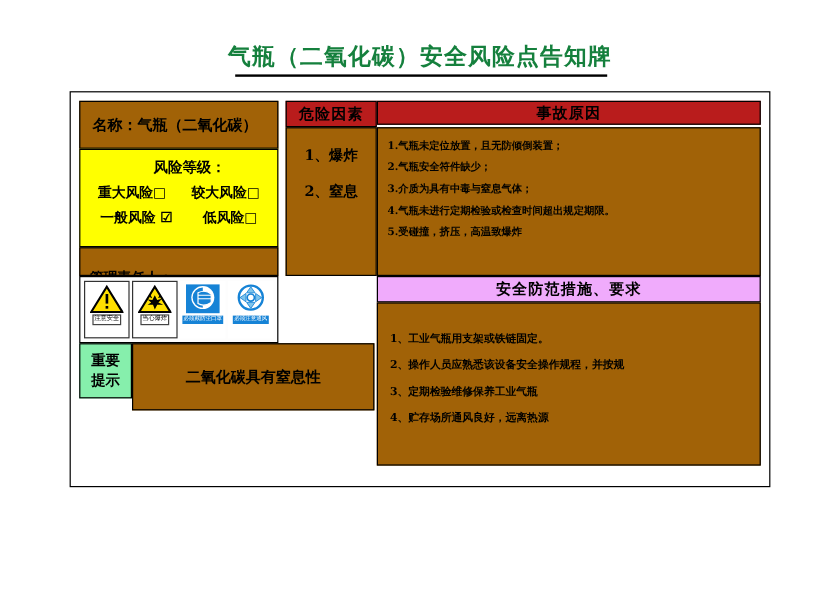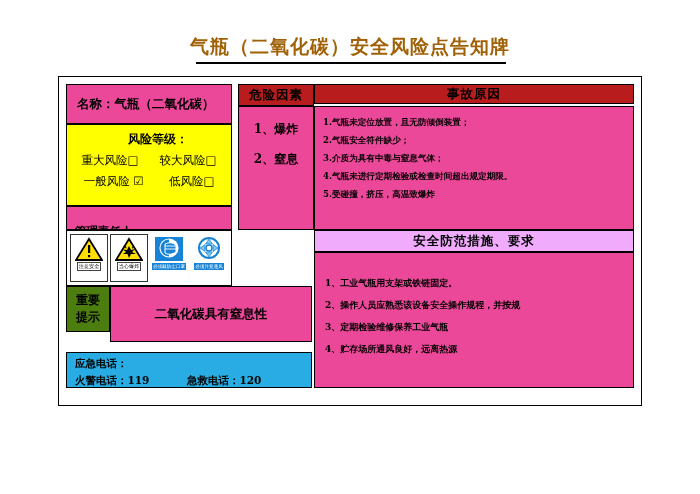--- a/index.html
+++ b/index.html
@@ -21,21 +21,21 @@
   }
   
   .title {
     position: absolute;
     left: 0;
     top: 34px;
     width: 700px;
     text-align: center;
     font-size: 19px;
     font-weight: bold;
-    color: #a16207;
+    color: #15803d;
     letter-spacing: 1px;
     font-family: "DejaVu Serif", "Liberation Serif", serif;
   }
   .title-rule {
     position: absolute;
     left: 196px;
     top: 62px;
     width: 310px;
     height: 2px;
     background: #000000;
@@ -49,21 +49,21 @@
     height: 330px;
     border: 1.5px solid #000000;
     box-sizing: border-box;
     background: #ffffff;
   }
   
   .cell {
     position: absolute;
     box-sizing: border-box;
     border: 1.5px solid #000000;
-    background: #ec4899;
+    background: #a16207;
   }
   .hdr {
     display: flex;
     align-items: center;
     justify-content: center;
     font-weight: bold;
     font-size: 12.5px;
     color: #000000;
     font-family: "DejaVu Serif", "Liberation Serif", serif;
     letter-spacing: 1px;
@@ -94,21 +94,21 @@
     font-weight: bold;
     color: #000000;
     font-family: "DejaVu Serif", "Liberation Serif", serif;
     margin-bottom: 5px;
     padding-left: 18px;
   }
   .risk-row {
     display: flex;
     justify-content: space-around;
     font-size: 11.5px;
-    font-weight: normal;
+    font-weight: bold;
     color: #000000;
     font-family: "DejaVu Serif", "Liberation Serif", serif;
     margin-bottom: 6px;
     padding: 0 4px;
     text-align: center;
   }
   .risk-opt { white-space: nowrap; }
   .manager-cell {
     left: 66px; top: 206px; width: 166px; height: 24px;
     display: flex; align-items: center;
@@ -168,21 +168,21 @@
     color: #ffffff;
     background: #1683d6;
     font-family: "DejaVu Sans", "Liberation Sans", sans-serif;
     white-space: nowrap;
     padding: 0 1px;
     border: none;
   }
   
   .important-label {
     left: 66px; top: 286px; width: 44px; height: 46px;
-    background: #4d7c0f;
+    background: #86efac;
     display: flex;
     flex-direction: column;
     align-items: center;
     justify-content: center;
     font-size: 12px;
     font-weight: bold;
     color: #000000;
     font-family: "DejaVu Serif", "Liberation Serif", serif;
     line-height: 17px;
   }
@@ -348,27 +348,20 @@
   </div>
 
   <div class="cell important-label">
     <span>重要</span>
     <span>提示</span>
   </div>
   <div class="cell important-body">
     <span>二氧化碳具有窒息性</span>
   </div>
 
-  <div class="cell phone-cell">
-    <div class="phone-title">应急电话：</div>
-    <div class="phone-row">
-      <span>火警电话：119</span>
-      <span>急救电话：120</span>
-    </div>
-  </div>
 
   <div class="cell hdr hdr-red hazard-hdr">危险因素</div>
   <div class="cell hazard-body">
     <div class="hazard-item">1、爆炸</div>
     <div class="hazard-item">2、窒息</div>
   </div>
 
   <div class="cell hdr hdr-red cause-hdr">事故原因</div>
   <div class="cell cause-body">
     <div class="cause-item">1.气瓶未定位放置，且无防倾倒装置；</div>

